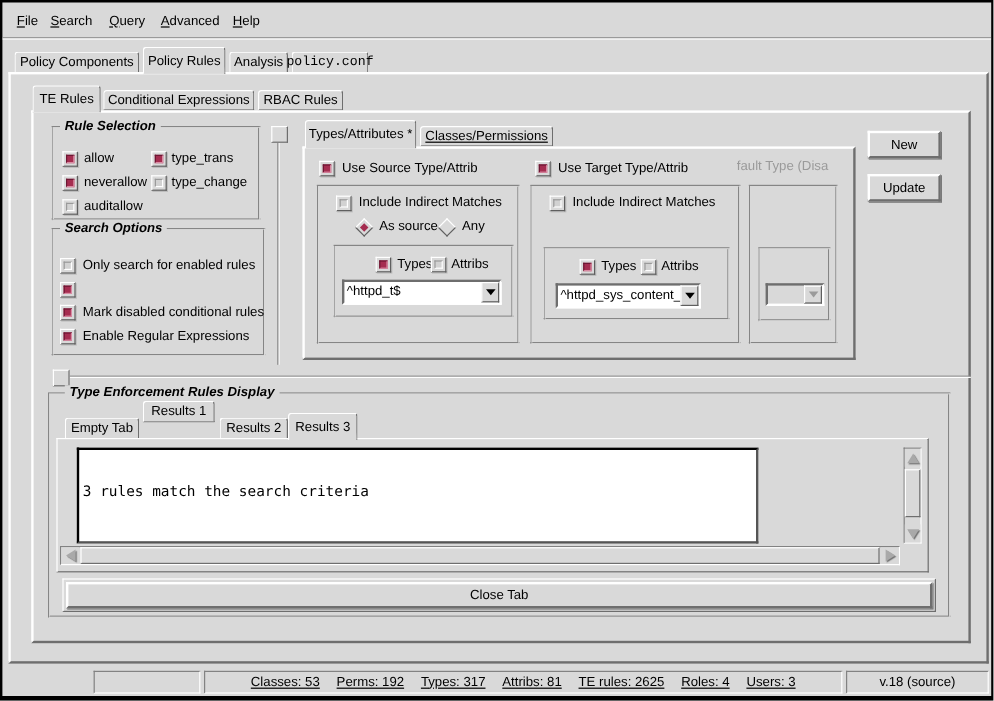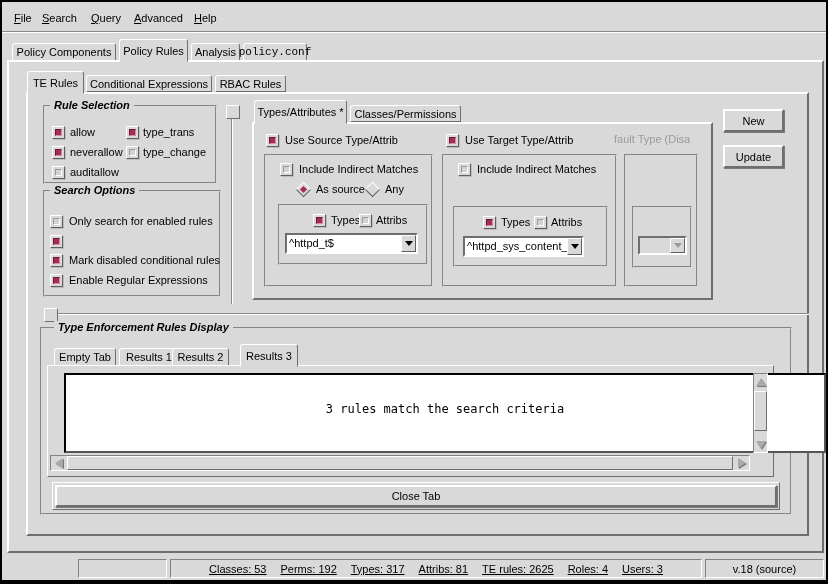--- a/index.html
+++ b/index.html
@@ -140,21 +140,21 @@
   <span class="lbl" style="left:67px;top:252px;">Mark disabled conditional rules</span>
   <span class="cb checked" style="left:48px;top:272px;">
       <span class="in"></span>
     </span>
   <span class="lbl" style="left:67px;top:272px;">Enable Regular Expressions</span>
 
   <div class="sash-handle" style="left:224px;top:103px;"></div>
   <div class="vline" style="left:229px;top:117px;height:185px;"></div>
 
   <div class="tab active" style="left:252px;top:98px;width:93px;height:24px;">Types/Attributes *</div>
-  <div class="tab inactive" style="left:348px;top:103px;width:111px;height:17px;">Classes/Permissions</div>
+  <div class="tab inactive" style="left:348px;top:103px;width:111px;height:17px;text-decoration:underline;">Classes/Permissions</div>
   <div class="a raised" style="left:250px;top:120px;width:461px;height:178px;"></div>
 
   <span class="cb checked" style="left:264px;top:132px;z-index:2;">
       <span class="in"></span>
     </span>
   <span class="lbl" style="left:283px;top:132px;z-index:2;">Use Source Type/Attrib</span>
   <div class="a groove" style="left:262px;top:152px;width:169px;height:133px;"></div>
   <span class="cb" style="left:278px;top:161px;">
       <span class="in"></span>
     </span>
@@ -221,26 +221,26 @@
   <div class="btn3d" style="left:721px;top:107px;width:61px;height:23px;">New</div>
   <div class="btn3d" style="left:721px;top:143px;width:61px;height:23px;">Update</div>
 
   <div class="sash-handle" style="left:42px;top:306px;"></div>
   <div class="hline" style="left:56px;top:311px;width:751px;"></div>
 
   <div class="a groove" style="left:38px;top:325px;width:752px;height:188px;"></div>
   <div class="lf-title" style="left:52px;top:319px;">Type Enforcement Rules Display</div>
 
   <div class="tab inactive" style="left:52px;top:346px;width:62px;height:18px;">Empty Tab</div>
-  <div class="tab inactive" style="left:117px;top:346px;width:60px;height:18px;">Results 1</div>
-  <div class="tab inactive" style="left:170px;top:346px;width:57px;height:18px;">Results 2</div>
+  <div class="tab inactive" style="left:117px;top:332px;width:60px;height:18px;">Results 1</div>
+  <div class="tab inactive" style="left:181px;top:346px;width:57px;height:18px;">Results 2</div>
   <div class="tab active" style="left:238px;top:342px;width:58px;height:23px;">Results 3</div>
   <div class="a raised1" style="left:45px;top:363px;width:727px;height:112px;"></div>
 
-  <div class="textarea" style="left:62px;top:371px;width:762px;height:80px;text-align:center;">
+  <div class="textarea" style="left:62px;top:371px;width:568px;height:80px;">
     <div>3 rules match the search criteria</div>
     <div>&nbsp;</div>
     
     
     
   </div>
 
   <div class="sbar" style="left:751px;top:371px;width:15px;height:80px;">
     <div class="sbtn" style="left:0;top:0;width:13px;height:15px;">
         <span class="tri-up2"></span>

